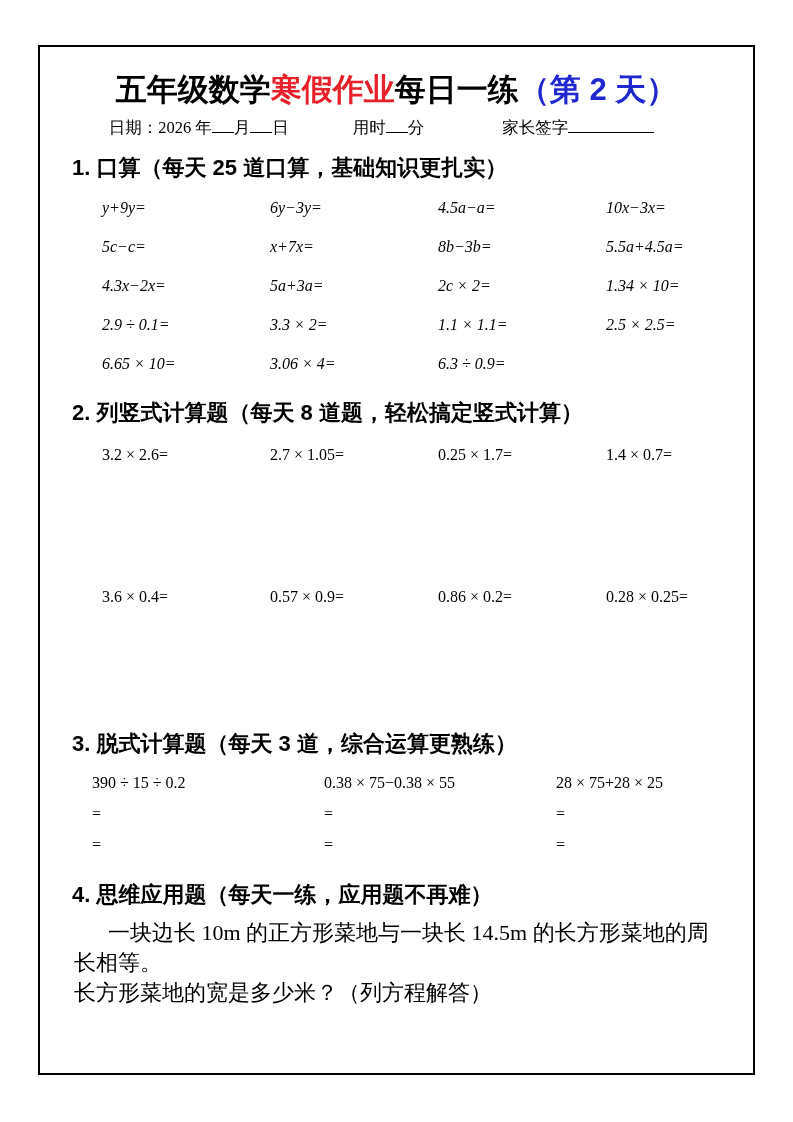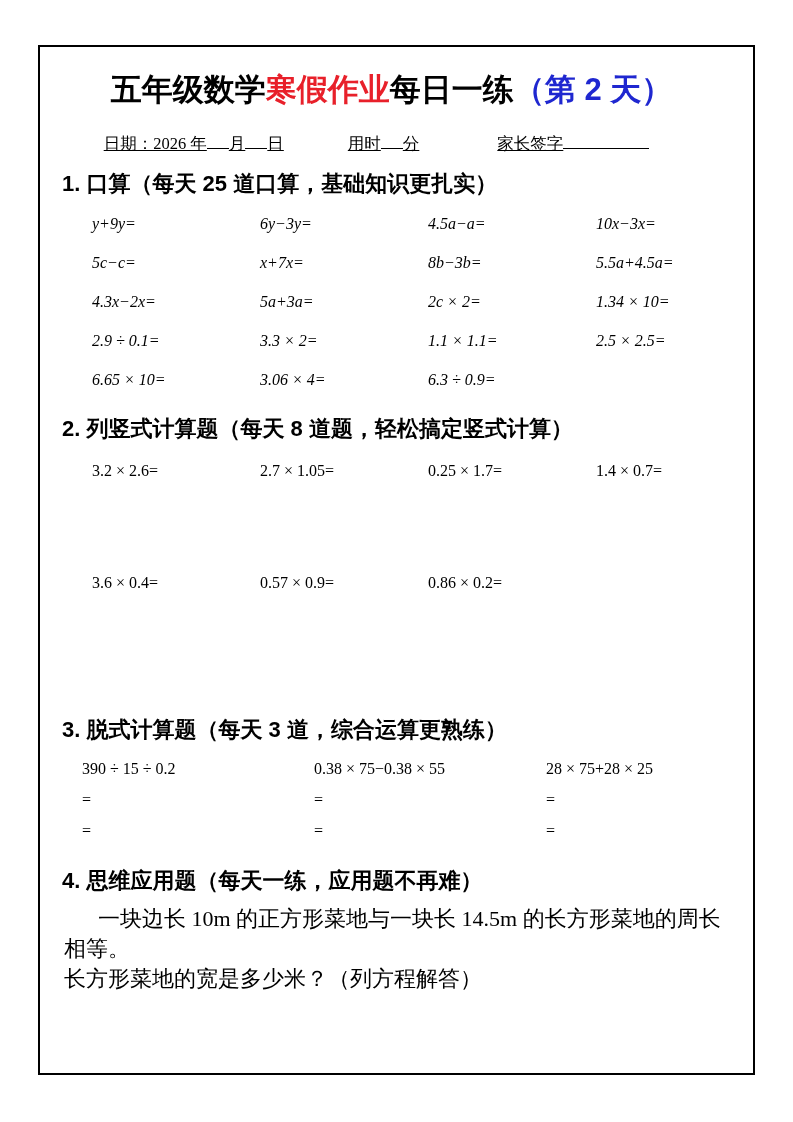--- a/index.html
+++ b/index.html
@@ -24,46 +24,45 @@
     border: 2px solid #000000;
     box-sizing: border-box;
   }
   .content {
     position: absolute;
     left: 38px;
     top: 45px;
     width: 717px;
     height: 908px;
     box-sizing: border-box;
-    padding: 18px 26px 0 16px;
+    padding: 18px 26px 0 26px;
   }
 
   
   .title {
     text-align: center;
     font-family: "Liberation Sans", sans-serif;
     font-weight: bold;
     font-size: 31px;
     letter-spacing: 0px;
     white-space: nowrap;
     margin-top: 6px;
   }
   .title .t-black { color: #000000; }
   .title .t-red { color: #e8202a; }
   .title .t-blue { color: #1f27d0; }
 
   
   .info-line {
-    margin-top: 22px;
+    margin-top: 6px;
     font-size: 16.5px;
     display: flex;
     justify-content: center;
     align-items: baseline;
     white-space: nowrap;
-    text-decoration: underline;
   }
   .info-date { margin-left: -30px; }
   .info-time { margin-left: 64px; }
   .info-sign { margin-left: 78px; }
   .u-blank { display: inline-block; border-bottom: 1px solid #000; width: 22px; }
   .u-blank-long { display: inline-block; border-bottom: 1px solid #000; width: 86px; }
 
   
   .sec-head {
     font-family: "Liberation Sans", sans-serif;
@@ -84,21 +83,21 @@
   .grid4.tight { row-gap: 10px; font-style: italic; }
   .cell {
     font-size: 16px;
     line-height: 29px;
     white-space: nowrap;
     font-family: "Liberation Serif", serif;
   }
 
   .grid4.vertical {
     margin-top: 12px;
-    row-gap: 83px;
+    row-gap: 113px;
   }
 
   .grid3 {
     display: grid;
     grid-template-columns: 232px 232px 232px;
     margin-left: 28px;
     margin-top: 8px;
   }
   .grid3 .cell { line-height: 31px; }
   .eq-line { font-size: 16px; line-height: 31px; }
@@ -160,20 +159,21 @@
 
   <div class="sec-head" style="margin-top:20px;">2. 列竖式计算题（每天 8 道题，轻松搞定竖式计算）</div>
   <div class="grid4 vertical">
     <div class="cell">3.2 × 2.6=</div>
     <div class="cell">2.7 × 1.05=</div>
     <div class="cell">0.25 × 1.7=</div>
     <div class="cell">1.4 × 0.7=</div>
     <div class="cell">3.6 × 0.4=</div>
     <div class="cell">0.57 × 0.9=</div>
     <div class="cell">0.86 × 0.2=</div>
+    <div class="cell">0.28 × 0.25=</div>
   </div>
 
   <div class="sec-head" style="margin-top:118px;">3. 脱式计算题（每天 3 道，综合运算更熟练）</div>
   <div class="grid3">
     <div class="cell">390 ÷ 15 ÷ 0.2</div>
     <div class="cell">0.38 × 75−0.38 × 55</div>
     <div class="cell">28 × 75+28 × 25</div>
     <div class="eq-line">=</div>
     <div class="eq-line">=</div>
     <div class="eq-line">=</div>

